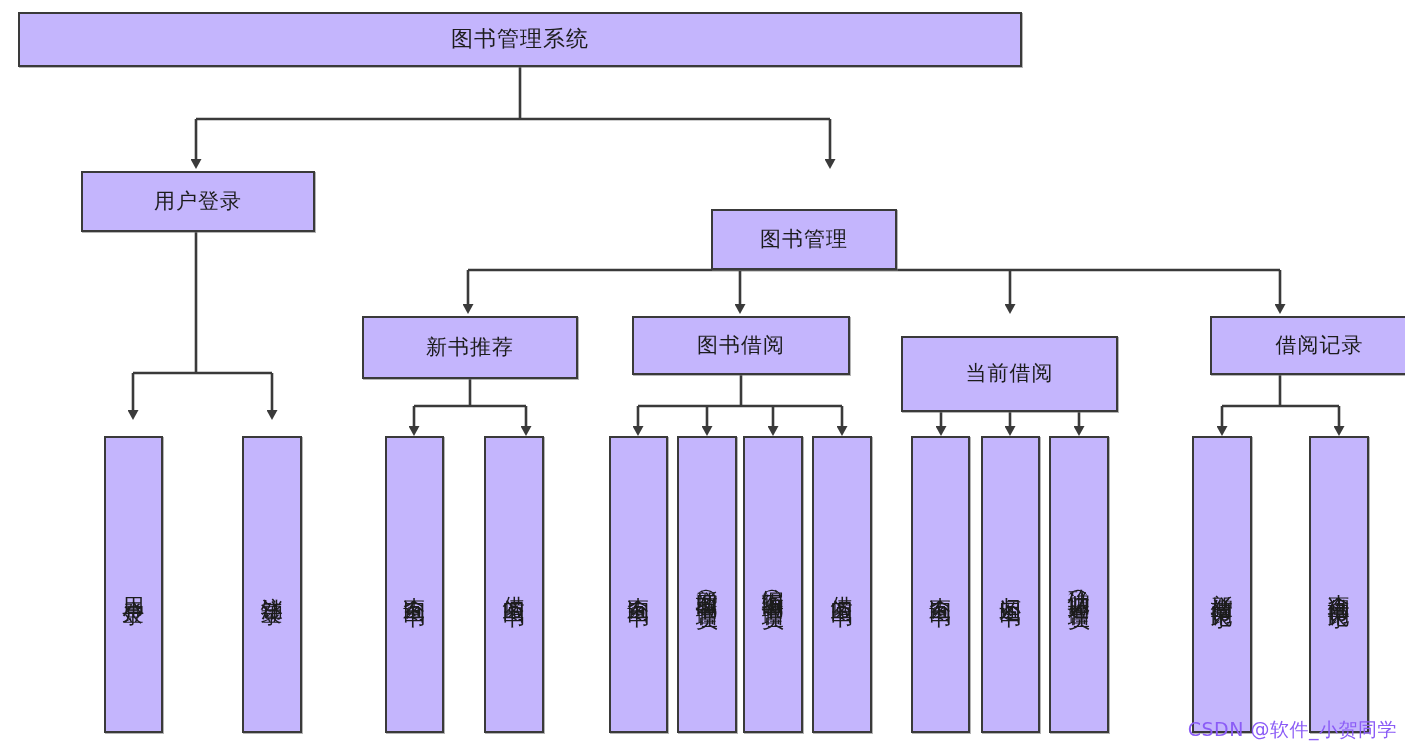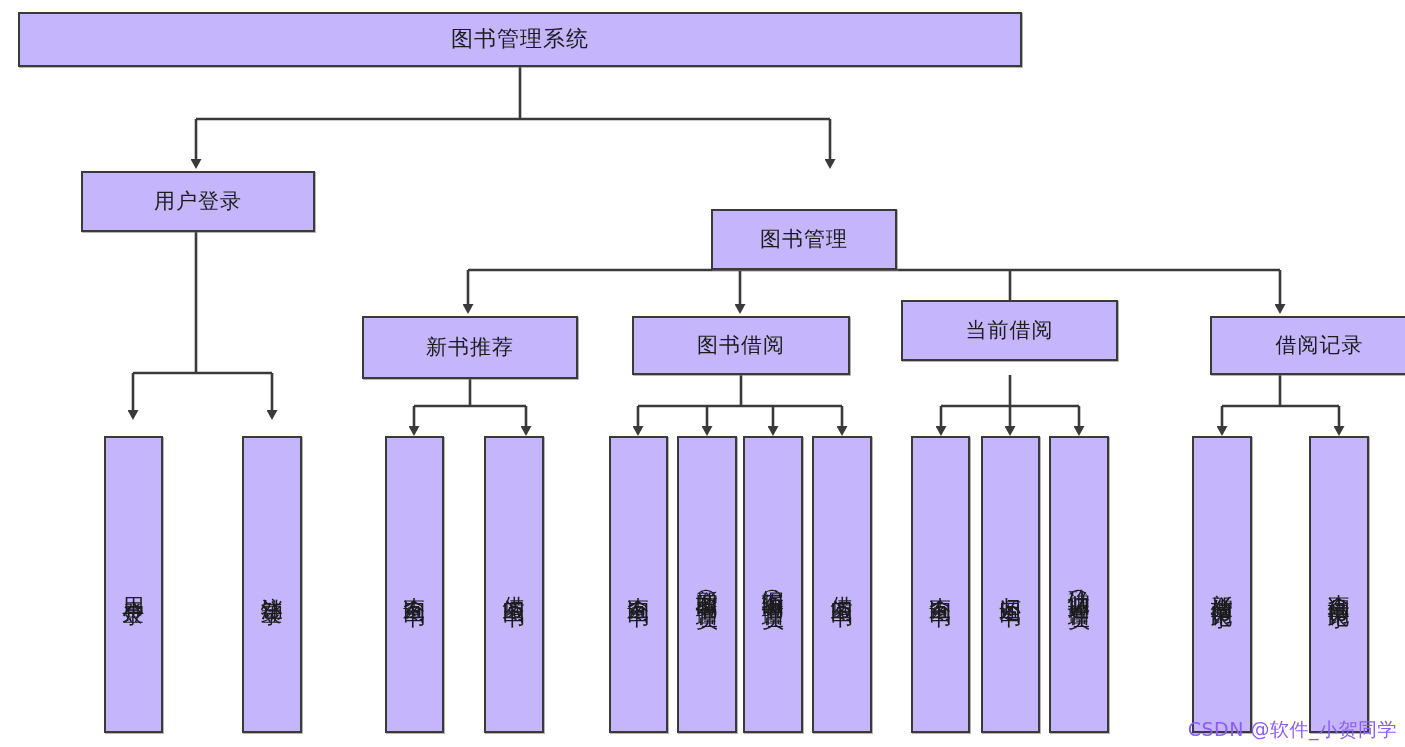--- a/index.html
+++ b/index.html
@@ -140,21 +140,21 @@
   <div class="node node-h" style="left:711px; top:171px; width:186px; height:61px;margin-top:38px;">
     <span>图书管理</span>
   </div>
 
   <div class="node node-h" style="left:362px; top:316px; width:216px; height:63px;">
     <span>新书推荐</span>
   </div>
   <div class="node node-h" style="left:632px; top:316px; width:218px; height:59px;">
     <span>图书借阅</span>
   </div>
-  <div class="node node-h" style="left:901px; top:300px; width:217px; height:61px;">
+  <div class="node node-h" style="left:901px; top:336px; width:217px; height:76px;">
     <span>当前借阅</span>
   </div>
   <div class="node node-h" style="left:1210px; top:316px; width:219px; height:59px;">
     <span>借阅记录</span>
   </div>
 
   <div class="node node-v" style="left:104px; top:436px; width:59px; height:297px;">
     <span class="vlabel">用户登录</span>
   </div>
   <div class="node node-v" style="left:242px; top:436px; width:60px; height:297px;">

